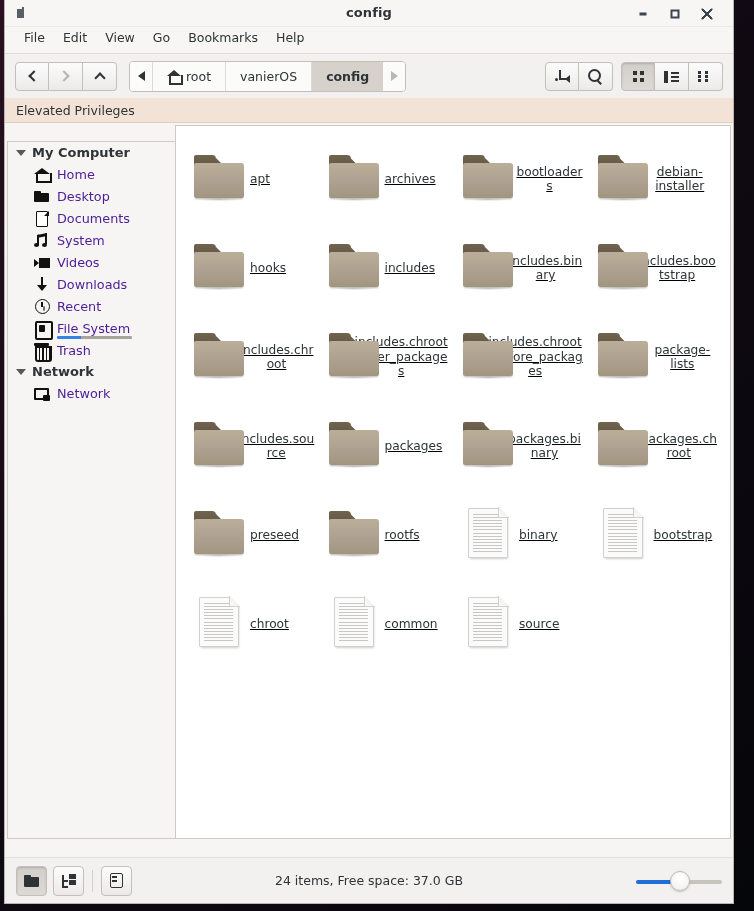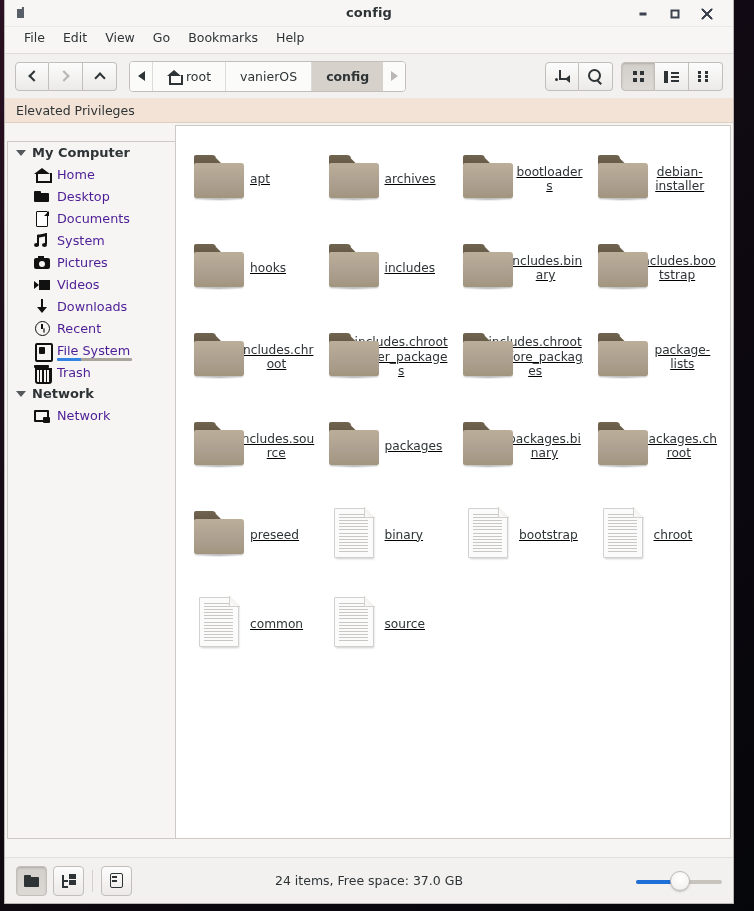--- a/index.html
+++ b/index.html
@@ -747,26 +747,20 @@
         <span class="sb-ico ic-doc"></span>
         <span class="sb-label">Documents</span>
       </div>
       <div class="sb-item">
         <span class="sb-ico ic-music">
             <i></i>
           </span>
         <span class="sb-label">System</span>
       </div>
       <div class="sb-item">
-        <span class="sb-ico ic-camera">
-            <i></i>
-          </span>
-        <span class="sb-label">Pictures</span>
-      </div>
-      <div class="sb-item">
         <span class="sb-ico ic-video"></span>
         <span class="sb-label">Videos</span>
       </div>
       <div class="sb-item">
         <span class="sb-ico ic-down"></span>
         <span class="sb-label">Downloads</span>
       </div>
       <div class="sb-item">
         <span class="sb-ico ic-clock"></span>
         <span class="sb-label">Recent</span>
@@ -937,20 +931,29 @@
             <div class="file-name">packages.chroot</div>
           </div>
           <div class="file-item">
             <div class="thumb">
               <div class="folder">
                 <div class="tab"></div>
                 <div class="body"></div>
               </div>
             </div>
             <div class="file-name">preseed</div>
+          </div>
+          <div class="file-item">
+            <div class="thumb">
+              <div class="folder">
+                <div class="tab"></div>
+                <div class="body"></div>
+              </div>
+            </div>
+            <div class="file-name">rootfs</div>
           </div>
           <div class="file-item">
             <div class="thumb">
               <div class="doc">
                 <div class="page"></div>
                 <div class="fold"></div>
               </div>
             </div>
             <div class="file-name">binary</div>
           </div>

